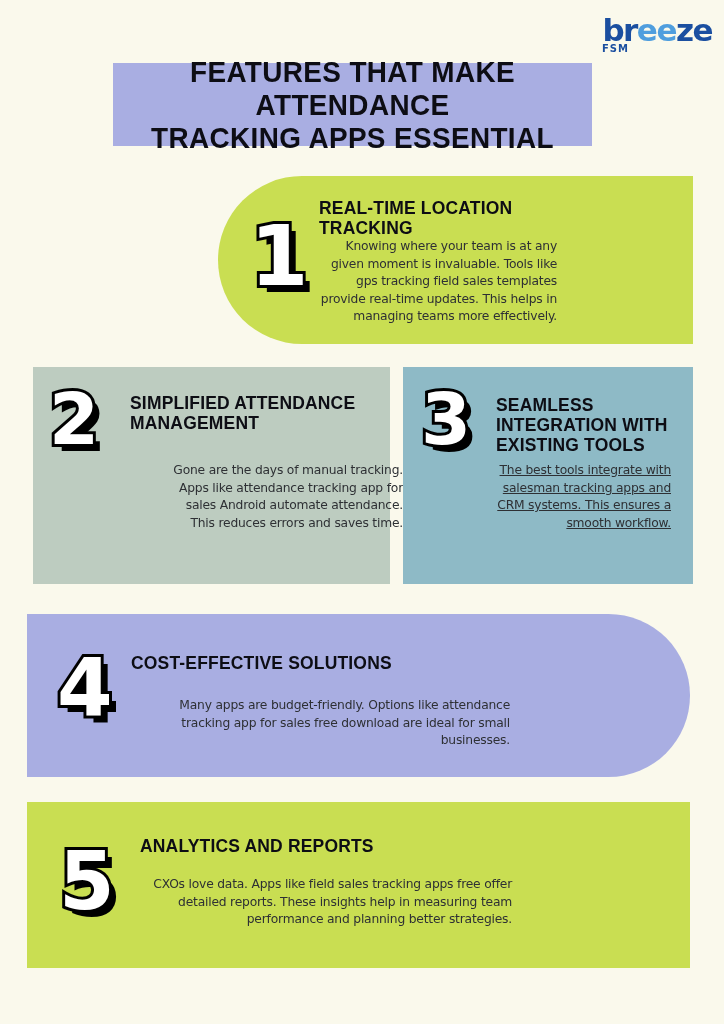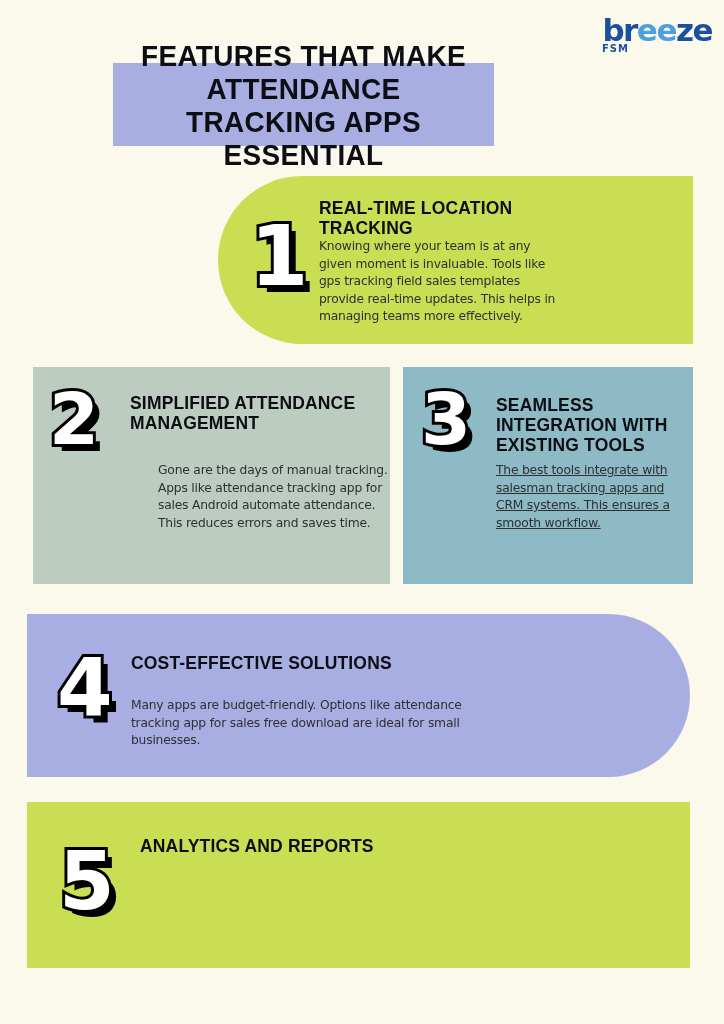--- a/index.html
+++ b/index.html
@@ -45,21 +45,21 @@
     color: #1b4fa0;
     padding-right: 4px;
     margin-top: -3px;
   }
 
   
   #title-banner {
     position: absolute;
     left: 113px;
     top: 63px;
-    width: 381px;
+    width: 479px;
     height: 83px;
     background: #a9aee2;
     display: flex;
     align-items: center;
     justify-content: center;
   }
   #title-banner .title-text {
     font-family: "Liberation Sans Narrow", "Liberation Sans", sans-serif;
     font-weight: 700;
     font-size: 30px;
@@ -99,20 +99,21 @@
     transform-origin: left center;
   }
 
   .body {
     position: absolute;
     font-family: "DejaVu Sans", sans-serif;
     font-size: 12.3px;
     line-height: 17.5px;
     letter-spacing: -0.2px;
     color: #2e3034;
+    text-align: right;
   }
 
   
   #panel-1 {
     left: 218px; top: 176px;
     width: 475px; height: 168px;
     background: #c9de52;
     border-radius: 84px 0 0 84px;
   }
   #panel-1 .num { left: 32px; top: 38px; font-size: 84px; }
@@ -141,21 +142,21 @@
 
   
   #panel-4 {
     left: 27px; top: 614px;
     width: 663px; height: 163px;
     background: #a9aee2;
     border-radius: 0 82px 82px 0;
   }
   #panel-4 .num { left: 30px; top: 35px; font-size: 80px; }
   #panel-4 .head { left: 104px; top: 39px; width: 300px; }
-  #panel-4 .body { left: 104px; top: 83px; width: 372px; }
+  #panel-4 .body { left: 111px; top: 83px; width: 372px; }
 
   
   #panel-5 {
     left: 27px; top: 802px;
     width: 663px; height: 166px;
     background: #c9de52;
   }
   #panel-5 .num { left: 32px; top: 40px; font-size: 80px; }
   #panel-5 .head { left: 113px; top: 34px; width: 300px; }
   #panel-5 .body { left: 113px; top: 74px; width: 372px; }
@@ -199,16 +200,17 @@
   <div class="panel" id="panel-4">
     <div class="num">4</div>
     <div class="head">COST-EFFECTIVE SOLUTIONS</div>
     <div class="body">Many apps are budget-friendly. Options like attendance tracking app for sales free download are ideal for small businesses.</div>
 
   </div>
 
   <div class="panel" id="panel-5">
     <div class="num">5</div>
     <div class="head">ANALYTICS AND REPORTS</div>
+    <div class="body">CXOs love data. Apps like field sales tracking apps free offer detailed reports. These insights help in measuring team performance and planning better strategies.</div>
 
   </div>
 
 </div>
 
 </body></html>

